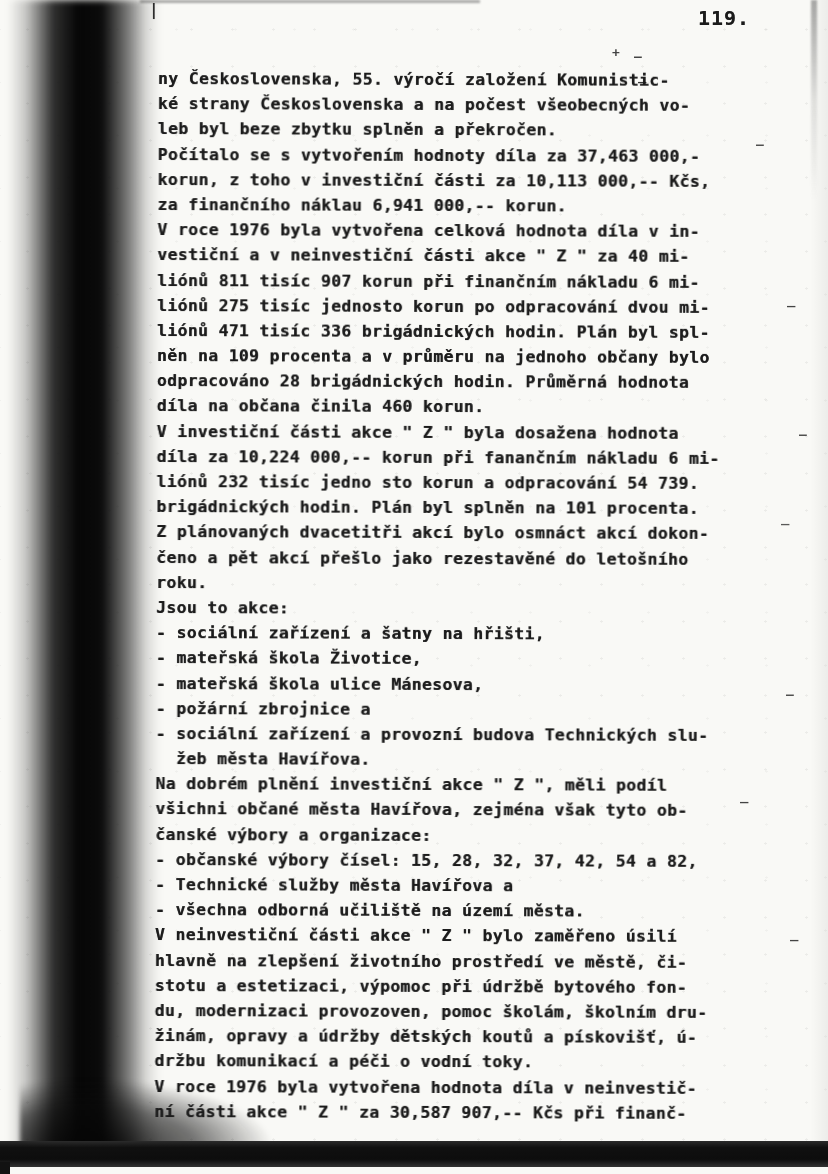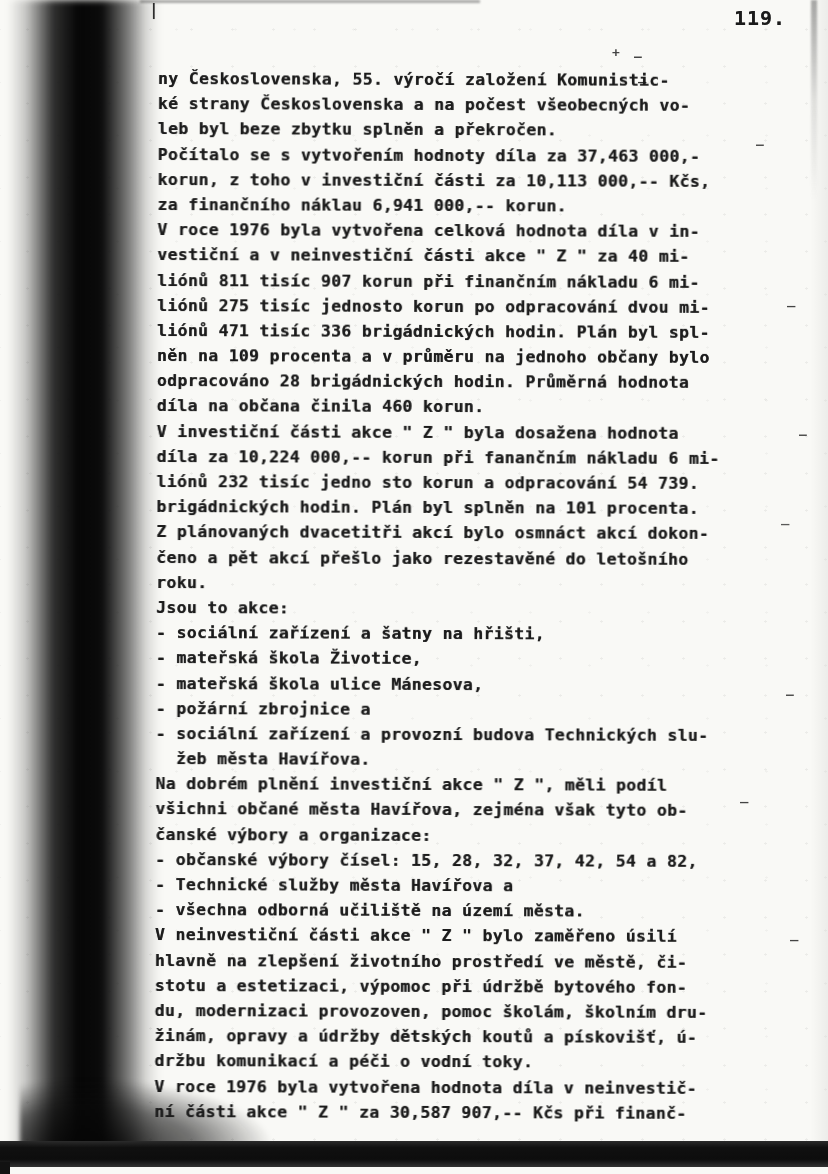--- a/index.html
+++ b/index.html
@@ -68,21 +68,21 @@
     background: linear-gradient(180deg,
       rgba(70,70,70,0.45), rgba(120,120,120,0.18), rgba(0,0,0,0));
     filter: blur(1px);
   }
   .right-vignette {
     position: absolute; right: 0; top: 0;
     width: 18px; height: 1141px;
     background: linear-gradient(270deg, rgba(0,0,0,0.05), rgba(0,0,0,0));
   }
   .page-number {
-    position: absolute; left: 734px; top: 6px;
+    position: absolute; left: 698px; top: 6px;
     font-size: 20px; font-weight: 700;
     letter-spacing: 1px;
     text-shadow: 0 0 0.6px rgba(20,20,20,0.6);
   }
   .text-block {
     position: absolute; left: 158px; top: 66px;
     width: 600px;
     font-size: 16.5px; font-weight: 700;
     letter-spacing: 0.3px;
     transform: rotate(0.2deg);

